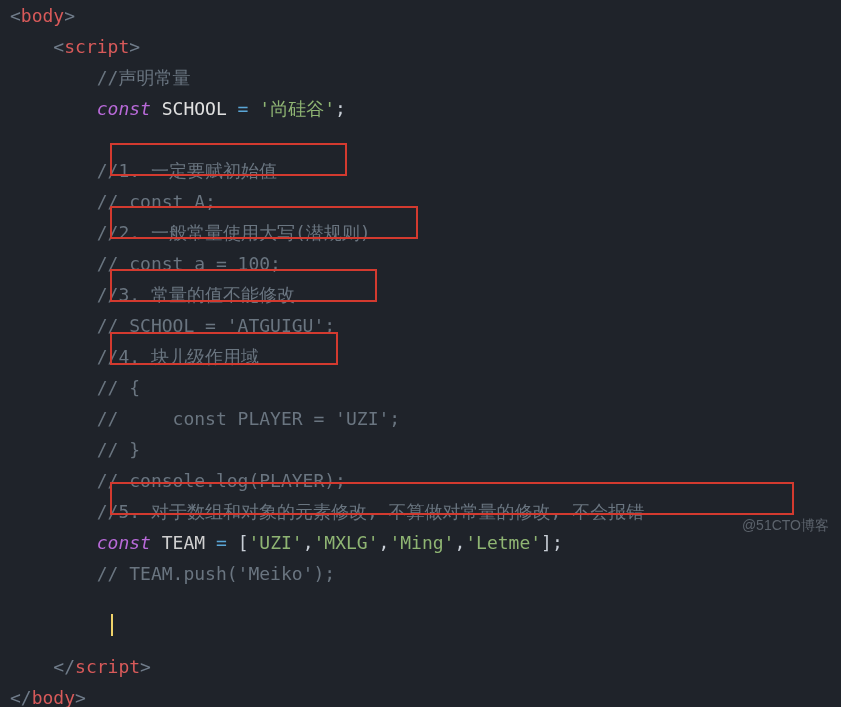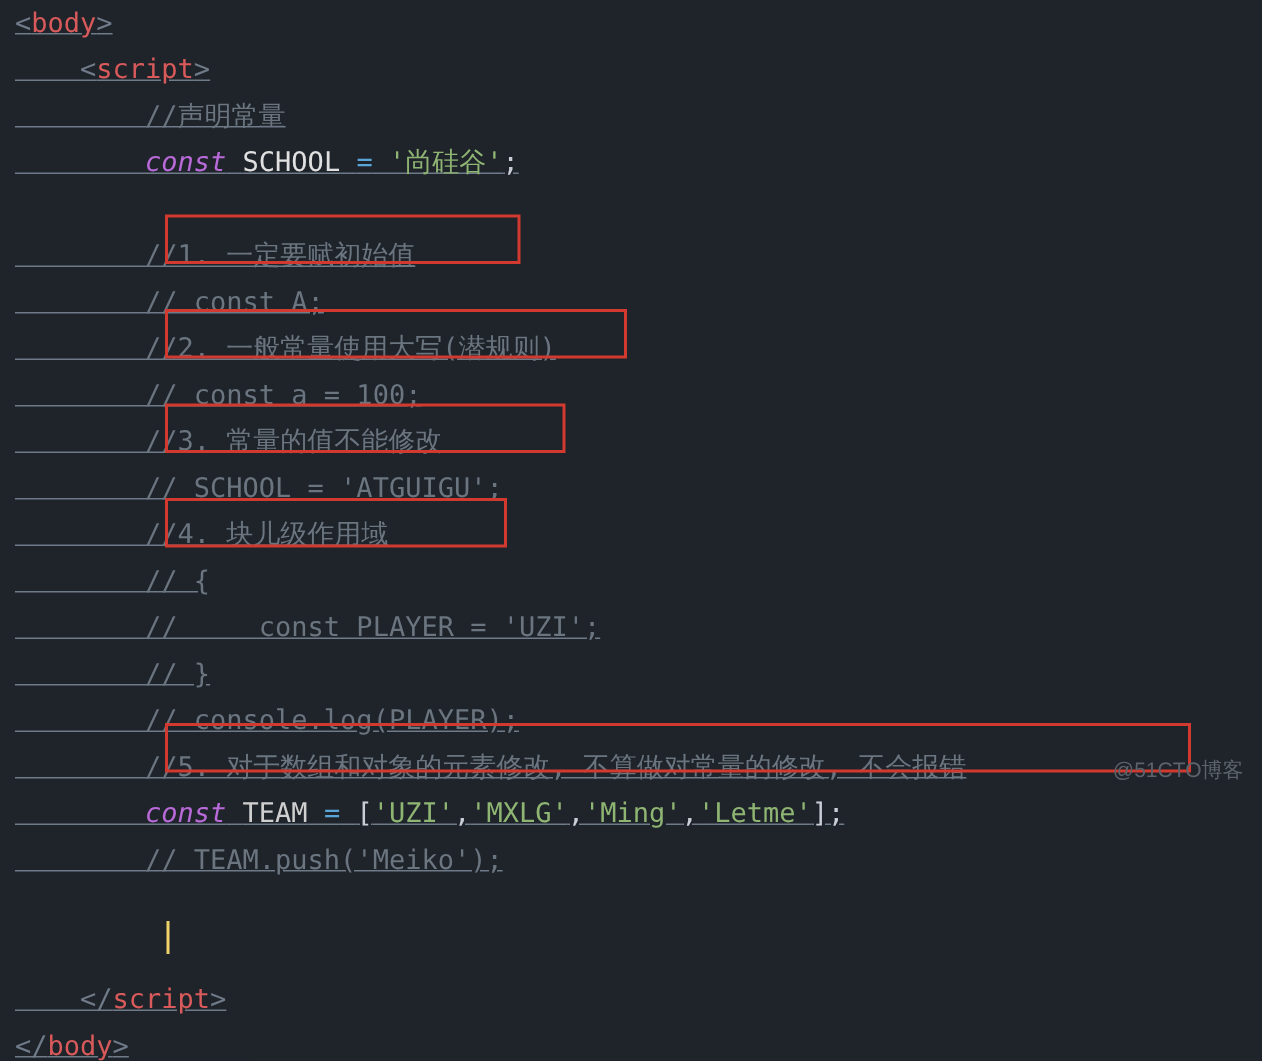--- a/index.html
+++ b/index.html
@@ -7,21 +7,20 @@
     width:841px;height:707px;
     background:#1f232a;
     font-family:Consolas,'Courier New',monospace;
     font-size:18px;
     overflow:hidden;
   }
   .editor{
     width:841px;height:541px;
     position:relative;
     color:#6f7b89;
-    text-decoration:underline;
   }
   pre{
     margin:0;
     padding:0 10px 0 10px;
     white-space:pre;
     line-height:31px;
   }
   .br   {color:#6f7b89;}          
   .tag  {color:#d85a5a;}          
   .cm   {color:#6a7580;font-style:normal;}   
@@ -42,21 +41,21 @@
   .b4{left:110px; top:332px; width:228px; height:33px;}
   .b5{left:110px; top:482px; width:684px; height:33px;}
   .cursor{
     position:absolute;
     left:111px;top:614px;
     width:2px;height:22px;
     background:#efd36a;
   }
   .wm{
     position:absolute;
-    right:12px;bottom:18px;
+    right:12px;bottom:6px;
     font-size:14px;
     color:#5c636c;
     font-family:Arial,sans-serif;
   }
 </style>
 </head>
 <body>
 
 <div class="editor">
 <pre><span class="br">&lt;</span><span class="tag">body</span><span class="br">&gt;</span>

